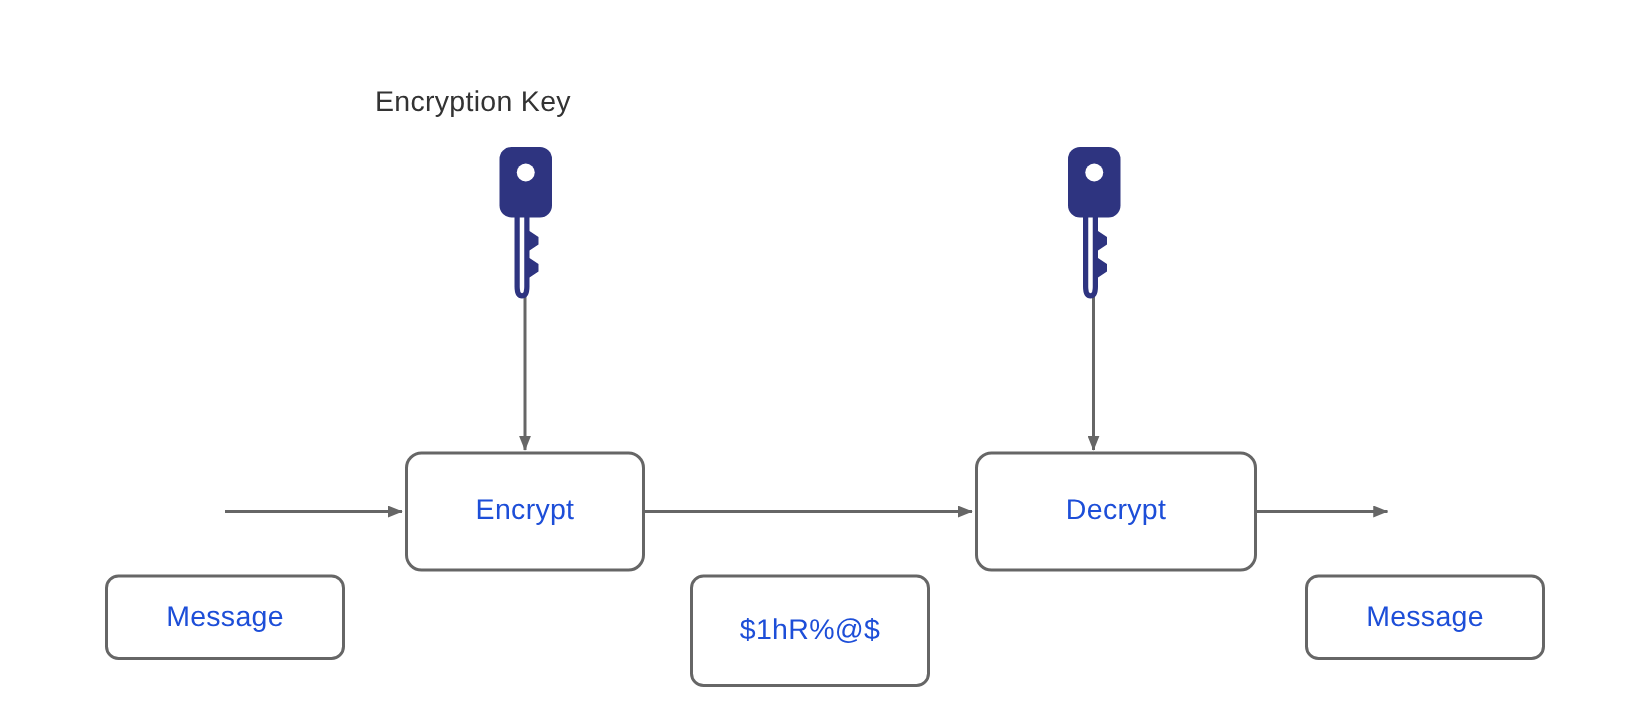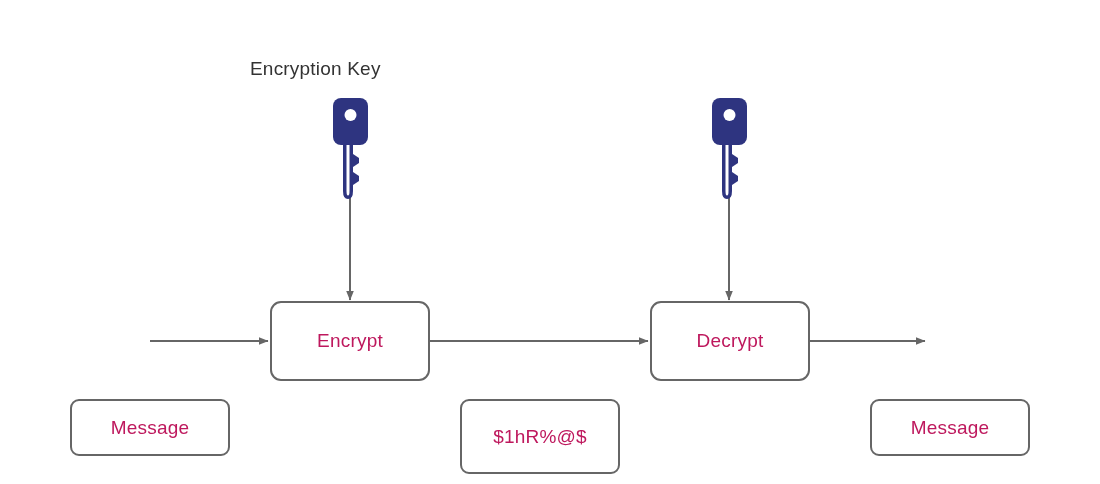--- a/index.html
+++ b/index.html
@@ -25,32 +25,31 @@
     height: 484px;
   }
   .node-box {
     position: absolute;
     box-sizing: border-box;
     background: #ffffff;
     border: 2px solid #666666;
     display: flex;
     align-items: center;
     justify-content: center;
-    color: #be185d;
+    color: #1d4ed8;
     font-size: 19px;
     font-family: "Liberation Sans", sans-serif;
     letter-spacing: 0.2px;
     white-space: nowrap;
   }
   .process-box {
     border-radius: 11px;
   }
   .data-box {
     border-radius: 9px;
-    margin-top: 16px;
   }
   .caption {
     position: absolute;
     color: #333333;
     font-size: 19px;
     font-family: "Liberation Sans", sans-serif;
     white-space: nowrap;
     letter-spacing: 0.2px;
   }
   .key-wrap {
@@ -127,21 +126,21 @@
         Q19.5,99.5 19.5,95
         Z"></path>
     </svg>
   </div>
 
   <div class="caption" style="left:250px; top:58px; width:200px;">Encryption Key</div>
 
 
   <div class="node-box process-box" style="left:270px; top:301px; width:160px; height:80px;">Encrypt</div>
 
-  <div class="node-box process-box" style="left:650px; top:301px; width:160px; height:80px;">Decrypt</div>
+  <div class="node-box process-box" style="left:650px; top:301px; width:188px; height:80px;">Decrypt</div>
 
   <div class="node-box data-box" style="left:70px; top:383px; width:160px; height:57px;">Message</div>
 
   <div class="node-box data-box" style="left:460px; top:383px; width:160px; height:75px;">$1hR%@$</div>
 
   <div class="node-box data-box" style="left:870px; top:383px; width:160px; height:57px;">Message</div>
 
 </div>
 
 </body></html>

